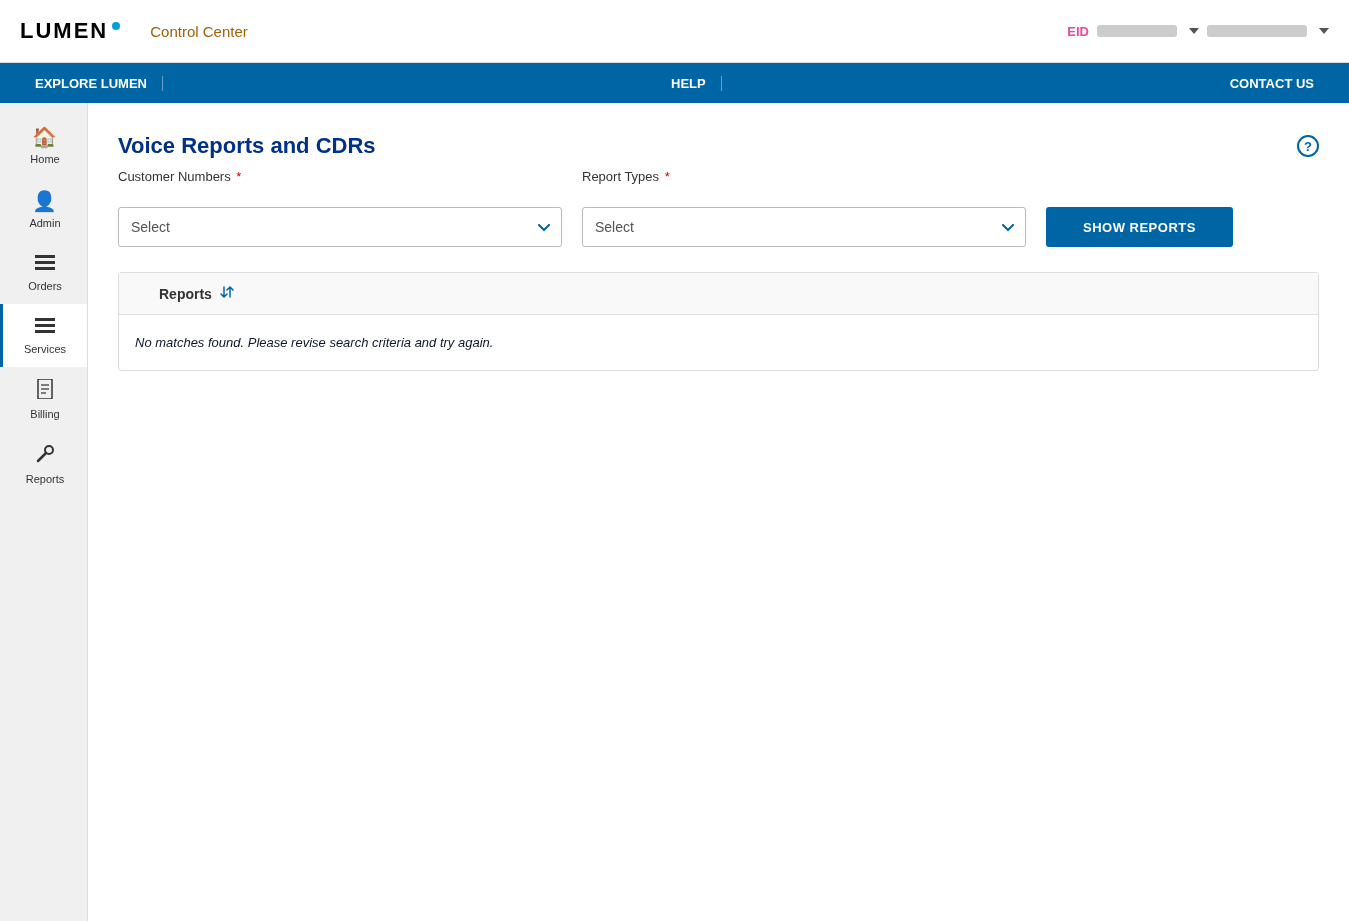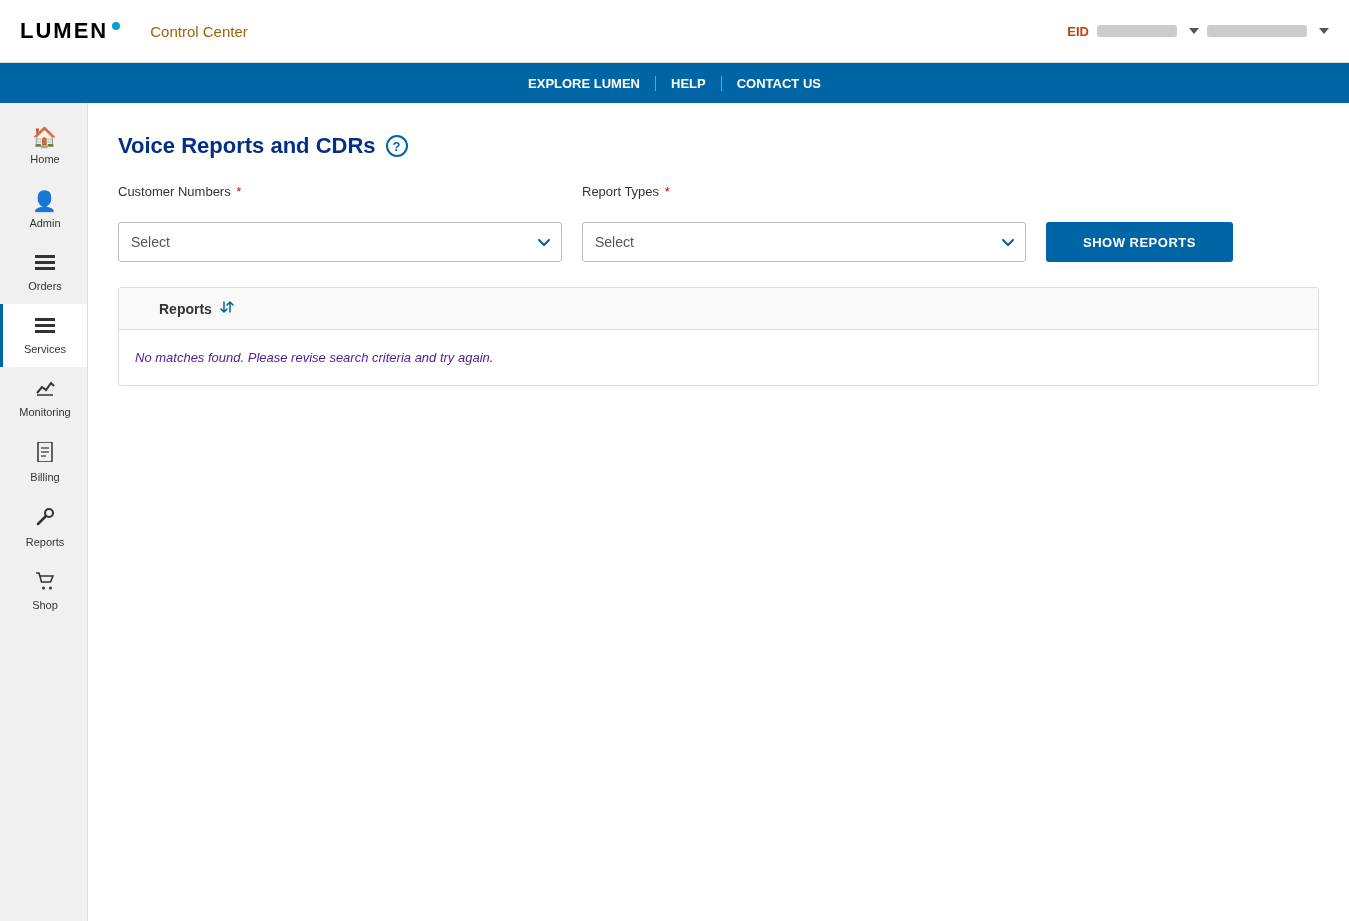--- a/index.html
+++ b/index.html
@@ -39,21 +39,21 @@
       color: #a16207;
     }
     .header-right {
       margin-left: auto;
       display: flex;
       align-items: center;
       gap: 8px;
       font-size: 13px;
       color: #555;
     }
-    .eid-label { color: #c2410c; font-weight: bold; }
+    .eid-label { color: #ec4899; font-weight: bold; }
     .eid-value {
       background: #ccc;
       width: 80px;
       height: 12px;
       border-radius: 3px;
       display: inline-block;
     }
     .user-value {
       background: #ccc;
       width: 100px;
@@ -71,23 +71,23 @@
       margin-left: 4px;
       vertical-align: middle;
     }
 
     
     .nav-bar {
       background: #0065a4;
       height: 40px;
       display: flex;
       align-items: center;
-      justify-content: center;
+      justify-content: space-between;
       padding: 0 20px;
-      gap: 0;
+      gap: 16px;
     }
     .nav-bar a {
       color: #fff;
       text-decoration: none;
       font-size: 13px;
       font-weight: bold;
       padding: 0 15px;
       border-right: 1px solid rgba(255,255,255,0.4);
       cursor: pointer;
     }
@@ -134,21 +134,22 @@
     .content {
       flex: 1;
       background: #fff;
       padding: 30px 30px;
       overflow-y: auto;
     }
     .page-title-row {
       display: flex;
       align-items: center;
       gap: 10px;
-      margin-bottom: 25px;
+      margin-bottom: 10px;
+      justify-content: space-between;
     }
     .page-title {
       font-size: 22px;
       font-weight: bold;
       color: #003087;
     }
     .help-icon {
       width: 22px;
       height: 22px;
       border: 2px solid #0065a4;
@@ -237,21 +238,21 @@
     }
     .sort-icon {
       color: #0065a4;
       font-size: 14px;
     }
     .reports-body {
       padding: 20px 16px;
     }
     .no-matches-text {
       font-size: 13px;
-      color: #4c1d95;
+      color: #0f172a;
       font-style: italic;
     }
   </style>
 </head>
 <body>
 
 <div class="top-header">
   <div class="logo">
     <span class="logo-text">LUMEN</span>
     <span class="logo-dot"></span>
@@ -298,56 +299,37 @@
         <svg width="20" height="16" viewBox="0 0 20 16">
             <rect y="0" width="20" height="3" fill="#333"></rect>
             <rect y="6" width="20" height="3" fill="#333"></rect>
             <rect y="12" width="20" height="3" fill="#333"></rect>
           </svg>
       </span>
       <span class="sidebar-label">Services</span>
     </div>
     <div class="sidebar-item">
       <span class="sidebar-icon">
-        <svg width="20" height="18" viewBox="0 0 20 18">
-            <polyline points="2,14 7,8 11,11 16,4 19,7" fill="none" stroke="#333" stroke-width="2"></polyline>
-            <line x1="2" y1="16" x2="18" y2="16" stroke="#333" stroke-width="1.5"></line>
-          </svg>
-      </span>
-      <span class="sidebar-label">Monitoring</span>
-    </div>
-    <div class="sidebar-item">
-      <span class="sidebar-icon">
         <svg width="18" height="20" viewBox="0 0 18 20">
             <rect x="2" y="0" width="14" height="20" rx="1" fill="none" stroke="#333" stroke-width="1.5"></rect>
             <line x1="5" y1="6" x2="13" y2="6" stroke="#333" stroke-width="1.2"></line>
             <line x1="5" y1="10" x2="13" y2="10" stroke="#333" stroke-width="1.2"></line>
             <line x1="5" y1="14" x2="10" y2="14" stroke="#333" stroke-width="1.2"></line>
           </svg>
       </span>
       <span class="sidebar-label">Billing</span>
     </div>
     <div class="sidebar-item">
       <span class="sidebar-icon">
         <svg width="20" height="20" viewBox="0 0 20 20">
             <line x1="3" y1="17" x2="11" y2="9" stroke="#333" stroke-width="2.5" stroke-linecap="round"></line>
             <circle cx="14" cy="6" r="4" fill="none" stroke="#333" stroke-width="2"></circle>
           </svg>
       </span>
       <span class="sidebar-label">Reports</span>
-    </div>
-    <div class="sidebar-item">
-      <span class="sidebar-icon">
-        <svg width="20" height="18" viewBox="0 0 20 18">
-            <path d="M1,1 h3 l2.5,9 h9 l2.5,-6 H5" fill="none" stroke="#333" stroke-width="1.5"></path>
-            <circle cx="8.5" cy="16" r="1.5" fill="#333"></circle>
-            <circle cx="15.5" cy="16" r="1.5" fill="#333"></circle>
-          </svg>
-      </span>
-      <span class="sidebar-label">Shop</span>
     </div>
   </div>
 
   <div class="content">
     <div class="page-title-row">
       <h1 class="page-title">Voice Reports and CDRs</h1>
       <div class="help-icon">?</div>
     </div>
 
     <div class="form-row">

